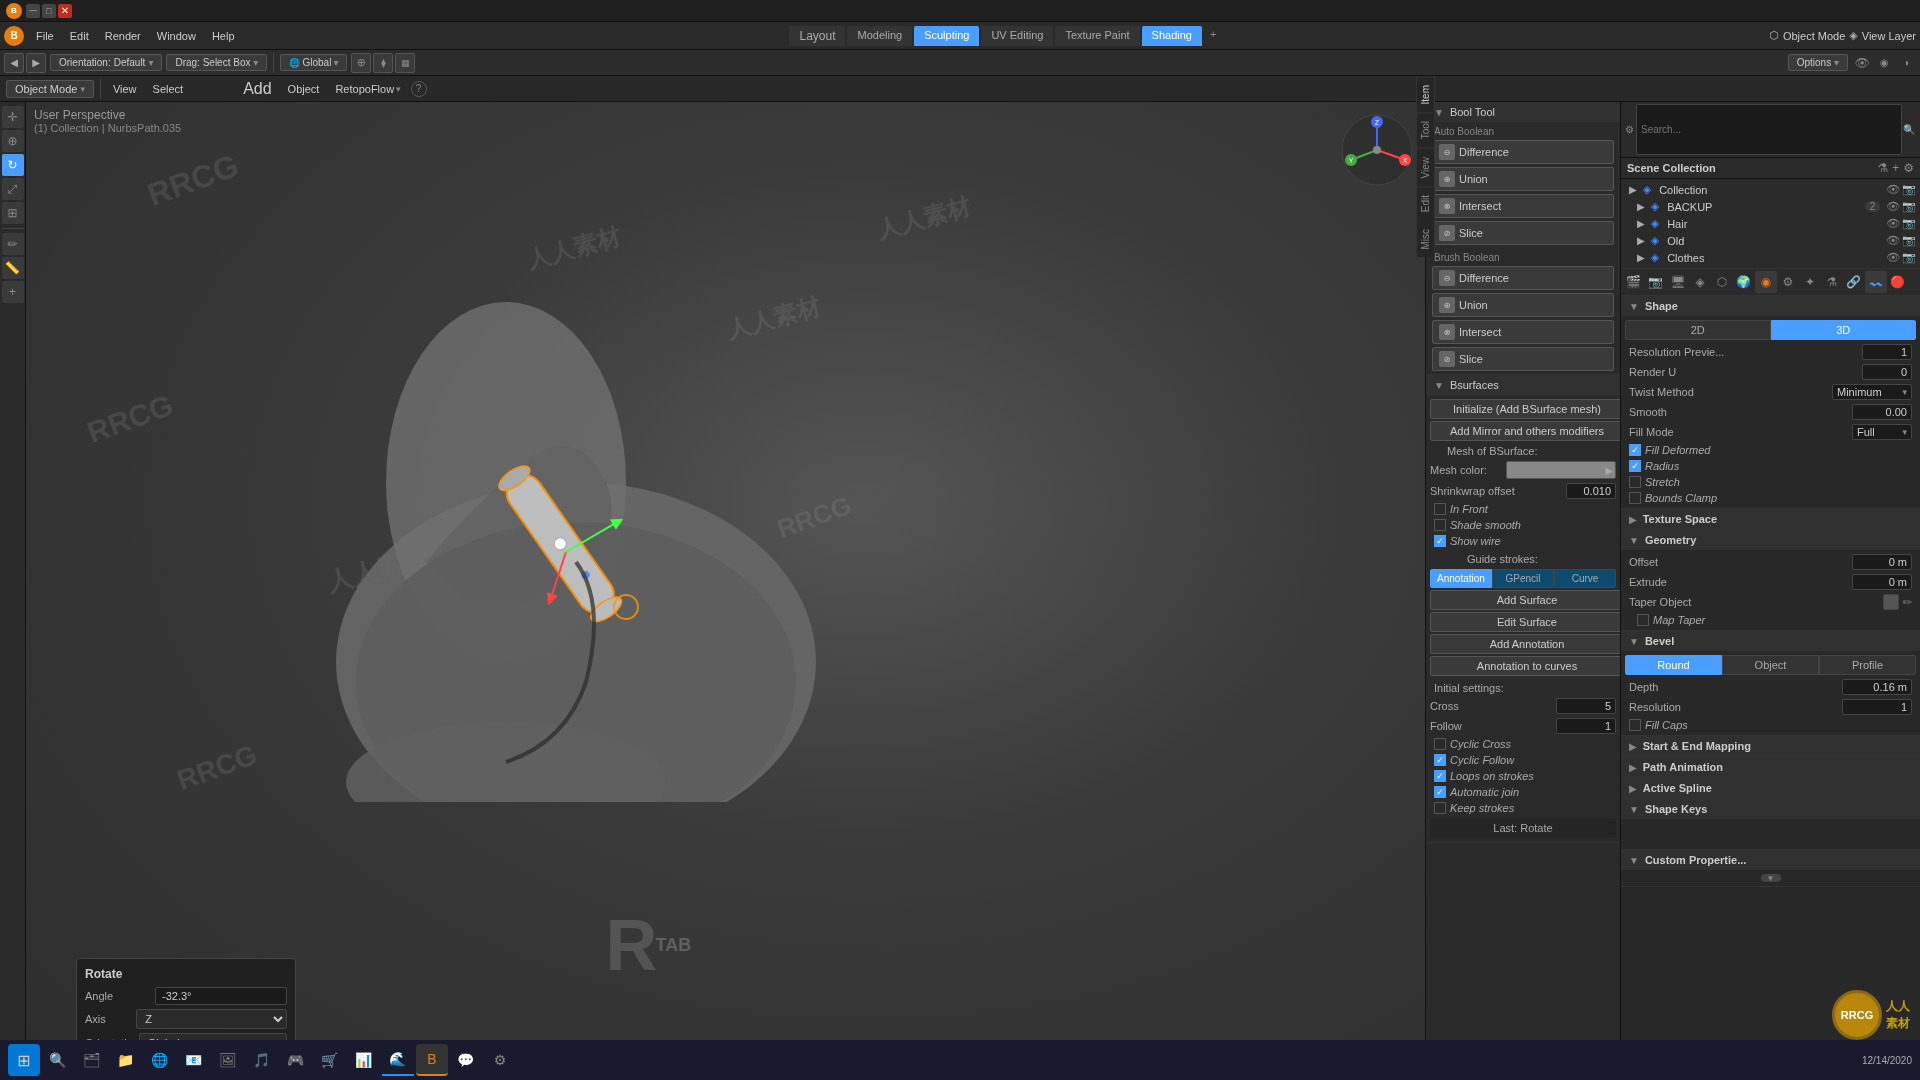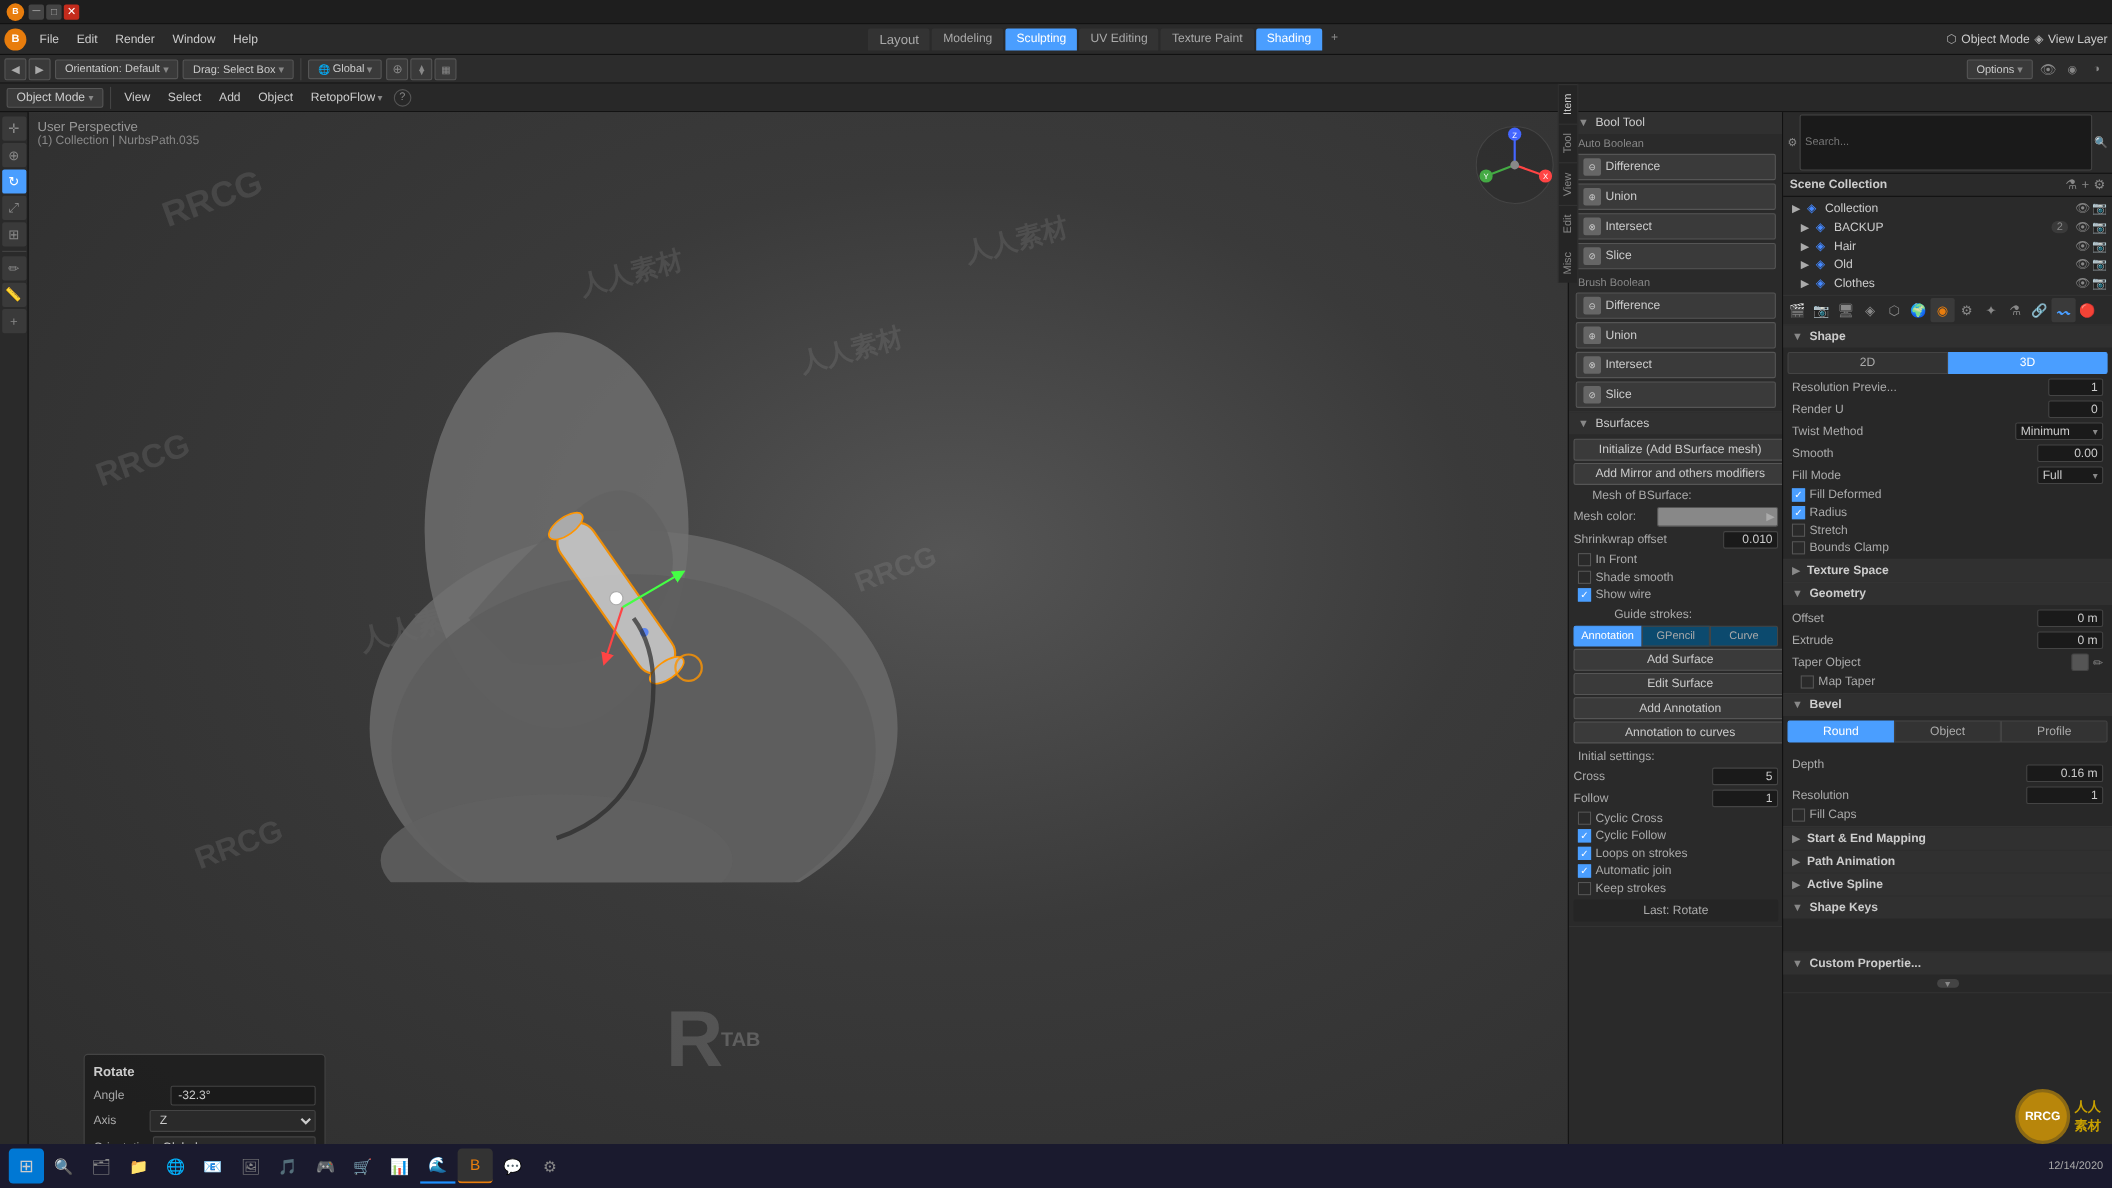--- a/index.html
+++ b/index.html
@@ -34,21 +34,21 @@
     .transform-value { flex: 1; background: #1a1a1a; border: 1px solid #444; color: #ccc; padding: 2px 6px; font-size: 11px; border-radius: 2px; }
     .transform-dropdown { background: #2a2a2a; border: 1px solid #444; color: #ccc; padding: 2px 4px; font-size: 11px; border-radius: 2px; width: 100%; }
     .transform-check { display: flex; align-items: center; gap: 4px; font-size: 11px; color: #aaa; }
 
     
     .bottom-bar { position: absolute; bottom: 0; left: 0; right: 0; height: 28px; background: #282828; border-top: 1px solid #111; display: flex; align-items: center; gap: 8px; padding: 0 8px; }
     .prop-btn-full { width: 100%; background: #3a3a3a; border: 1px solid #555; color: #ccc; padding: 3px 6px; font-size: 11px; border-radius: 2px; cursor: pointer; text-align: center; margin: 2px 4px; }
     .checkbox-row { display: flex; align-items: center; padding: 2px 8px; gap: 4px; }
     .cb { width: 12px; height: 12px; border: 1px solid #555; background: #2a2a2a; flex-shrink: 0; display: inline-flex; align-items: center; justify-content: center; font-size: 9px; }
     .cb.checked { background: #4a9eff; border-color: #4a9eff; color: white; }
-    .cb-label { color: #aaa; font-size: 11px; }
+    .cb-label { color: #aaa; font-size: 11px; font-style: italic; }
     .guide-tabs { display: flex; margin: 2px 4px; }
     .guide-tab { flex: 1; text-align: center; padding: 3px; font-size: 10px; border: 1px solid #444; cursor: pointer; color: #aaa; background: #0c4a6e; }
     .guide-tab.active { background: #4a9eff; color: white; border-color: #4a9eff; }
     .guide-tab:first-child { border-radius: 2px 0 0 2px; }
     .guide-tab:last-child { border-radius: 0 2px 2px 0; }
     .coll-item { display: flex; align-items: center; padding: 2px 4px; gap: 4px; cursor: pointer; }
     .coll-label { flex: 1; font-size: 11px; color: #ccc; }
     .coll-num { font-size: 10px; color: #888; background: #3a3a3a; border-radius: 8px; padding: 0 5px; }
     .side-tab { writing-mode: vertical-rl; text-orientation: mixed; transform: rotate(180deg); padding: 6px 3px; font-size: 10px; color: #888; cursor: pointer; }
     .side-tab.active { color: #ccc; }
@@ -149,21 +149,21 @@
   </div>
 
   <div style="display:flex;align-items:center;background:#282828;height:26px;border-bottom:1px solid #111;padding:0 6px;gap:4px;">
     <div class="mode-btn">
         <span>Object Mode</span>
         <span style="color:#888;font-size:9px;">▾</span>
       </div>
     <div class="separator"></div>
     <div style="color:#ccc;font-size:11px;padding:2px 6px;cursor:pointer;">View</div>
     <div style="color:#ccc;font-size:11px;padding:2px 6px;cursor:pointer;">Select</div>
-    <div style="color:#ccc;font-size:11px;padding:2px 6px;cursor:pointer;">Add</div>
+    <div style="color:#ccc;font-size:16px;padding:2px 6px;cursor:pointer;margin-left:44px;">Add</div>
     <div style="color:#ccc;font-size:11px;padding:2px 6px;cursor:pointer;">Object</div>
     <div style="color:#ccc;font-size:11px;padding:2px 6px;cursor:pointer;display:flex;align-items:center;gap:2px;">
         <span>RetopoFlow</span>
         <span style="color:#888;font-size:9px;">▾</span>
       </div>
     <div style="width:16px;height:16px;border:1px solid #555;border-radius:50%;display:flex;align-items:center;justify-content:center;font-size:10px;color:#888;cursor:pointer;">?</div>
   </div>
 
   <div class="main-area">
 
@@ -629,21 +629,21 @@
         </div>
         <div style="padding:2px 0;">
 
           <div class="bevel-btns">
             <div class="bevel-btn active">Round</div>
             <div class="bevel-btn">Object</div>
             <div class="bevel-btn">Profile</div>
           </div>
           <div style="display:flex;align-items:center;padding:2px 8px;">
             <span style="font-size:11px;color:#aaa;flex:1;">Depth</span>
-            <div style="width:70px;background:#1a1a1a;border:1px solid #444;color:#ccc;padding:1px 4px;font-size:11px;border-radius:2px;text-align:right;cursor:ew-resize;margin-top:16px;">0.16 m</div>
+            <div style="width:70px;background:#1a1a1a;border:1px solid #444;color:#ccc;padding:1px 4px;font-size:11px;border-radius:2px;text-align:right;cursor:ew-resize;">0.16 m</div>
           </div>
           <div style="display:flex;align-items:center;padding:2px 8px;">
             <span style="font-size:11px;color:#aaa;flex:1;">Resolution</span>
             <div style="width:70px;background:#1a1a1a;border:1px solid #444;color:#ccc;padding:1px 4px;font-size:11px;border-radius:2px;text-align:right;cursor:ew-resize;">1</div>
           </div>
           <div class="checkbox-row">
             <div class="cb"></div>
             <span class="cb-label">Fill Caps</span>
           </div>
         </div>

